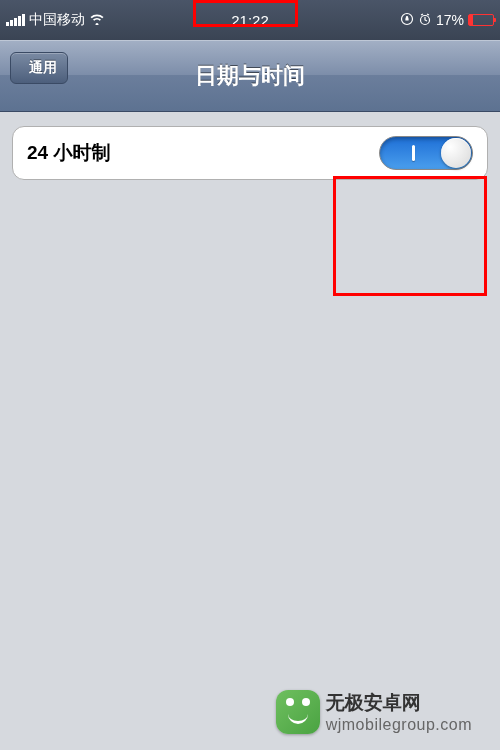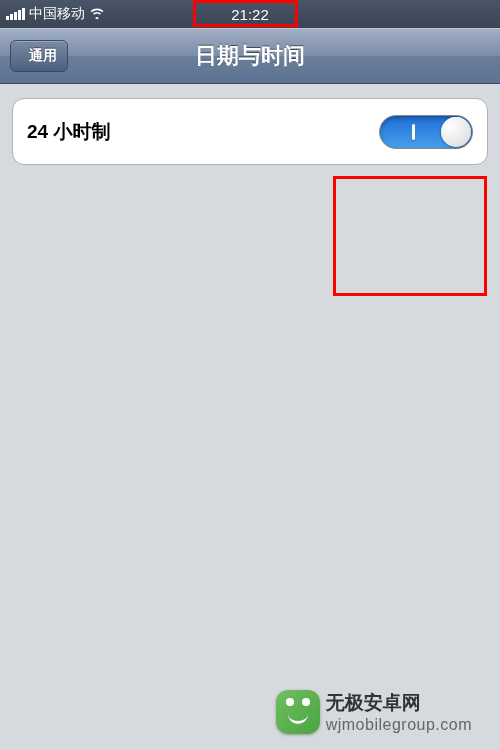--- a/index.html
+++ b/index.html
@@ -9,21 +9,21 @@
     }
     body {
       width: 500px;
       height: 750px;
       font-family: -apple-system, "Helvetica Neue", Arial, sans-serif;
       background: #d6d9de;
       position: relative;
       overflow: hidden;
     }
     .status-bar {
-      height: 28px;
+      height: 40px;
       background: linear-gradient(to bottom, #4a5568, #3a4454);
       display: flex;
       align-items: center;
       justify-content: space-between;
       padding: 0 6px;
       color: #fff;
       font-size: 14px;
       position: relative;
     }
     .status-left {
@@ -74,21 +74,21 @@
       height: 4px;
       background: #ff3333;
       border-radius: 0 1px 1px 0;
     }
     .battery-fill {
       height: 100%;
       width: 17%;
       background: #ff3333;
     }
     .nav-bar {
-      height: 56px;
+      height: 72px;
       background: linear-gradient(to bottom, #a3b0c5 0%, #7c8da9 50%, #6b7e9c 50%, #5d7291 100%);
       border-bottom: 1px solid #3a4a64;
       display: flex;
       align-items: center;
       justify-content: center;
       position: relative;
       box-shadow: inset 0 1px 0 rgba(255,255,255,0.3);
     }
     .back-button {
       position: absolute;
@@ -132,21 +132,21 @@
       padding: 14px 12px;
     }
     .group {
       background: #fff;
       border: 1px solid #b0b0b0;
       border-radius: 12px;
       overflow: hidden;
       margin-bottom: 22px;
     }
     .row {
-      height: 65px;
+      height: 52px;
       display: flex;
       align-items: center;
       justify-content: space-between;
       padding: 0 14px;
       border-bottom: 1px solid #d0d0d0;
       position: relative;
     }
     .row:last-child {
       border-bottom: none;
     }
@@ -279,20 +279,39 @@
         <span></span>
     </div>
     <span>中国移动</span>
     <span>
       <svg width="16" height="12" viewBox="0 0 16 12">
           <path d="M8 10 a1.5 1.5 0 1 0 0.001 0 M4 6.5 a6 6 0 0 1 8 0 l-1.2 1.2 a4.3 4.3 0 0 0-5.6 0z M1.5 4 a10 10 0 0 1 13 0 l-1.2 1.2 a8.3 8.3 0 0 0-10.6 0z" fill="#fff"></path>
         </svg>
     </span>
   </div>
   <div class="status-center">21:22</div>
+  <div class="status-right">
+    <span>
+      <svg width="14" height="14" viewBox="0 0 14 14">
+          <circle cx="7" cy="7" r="5.5" fill="none" stroke="#fff" stroke-width="1.2"></circle>
+          <path d="M5.8 6.2 v-1 a1.2 1.2 0 0 1 2.4 0 v1 h0.4 v2.4 h-3.2 v-2.4z" fill="#fff"></path>
+        </svg>
+    </span>
+    <span>
+      <svg width="14" height="14" viewBox="0 0 14 14">
+          <circle cx="7" cy="8" r="4.5" fill="none" stroke="#fff" stroke-width="1.2"></circle>
+          <path d="M7 5 v3 l2 1" stroke="#fff" stroke-width="1.2" fill="none"></path>
+          <path d="M3 3 l2-1 M11 3 l-2-1" stroke="#fff" stroke-width="1.2"></path>
+        </svg>
+    </span>
+    <span>17%</span>
+    <div class="battery-icon">
+      <div class="battery-fill"></div>
+    </div>
+  </div>
 </div>
 
 <div class="nav-bar">
   <div class="back-button">
     <span>通用</span>
   </div>
   <div class="nav-title">日期与时间</div>
 </div>
 
 <div class="content">

